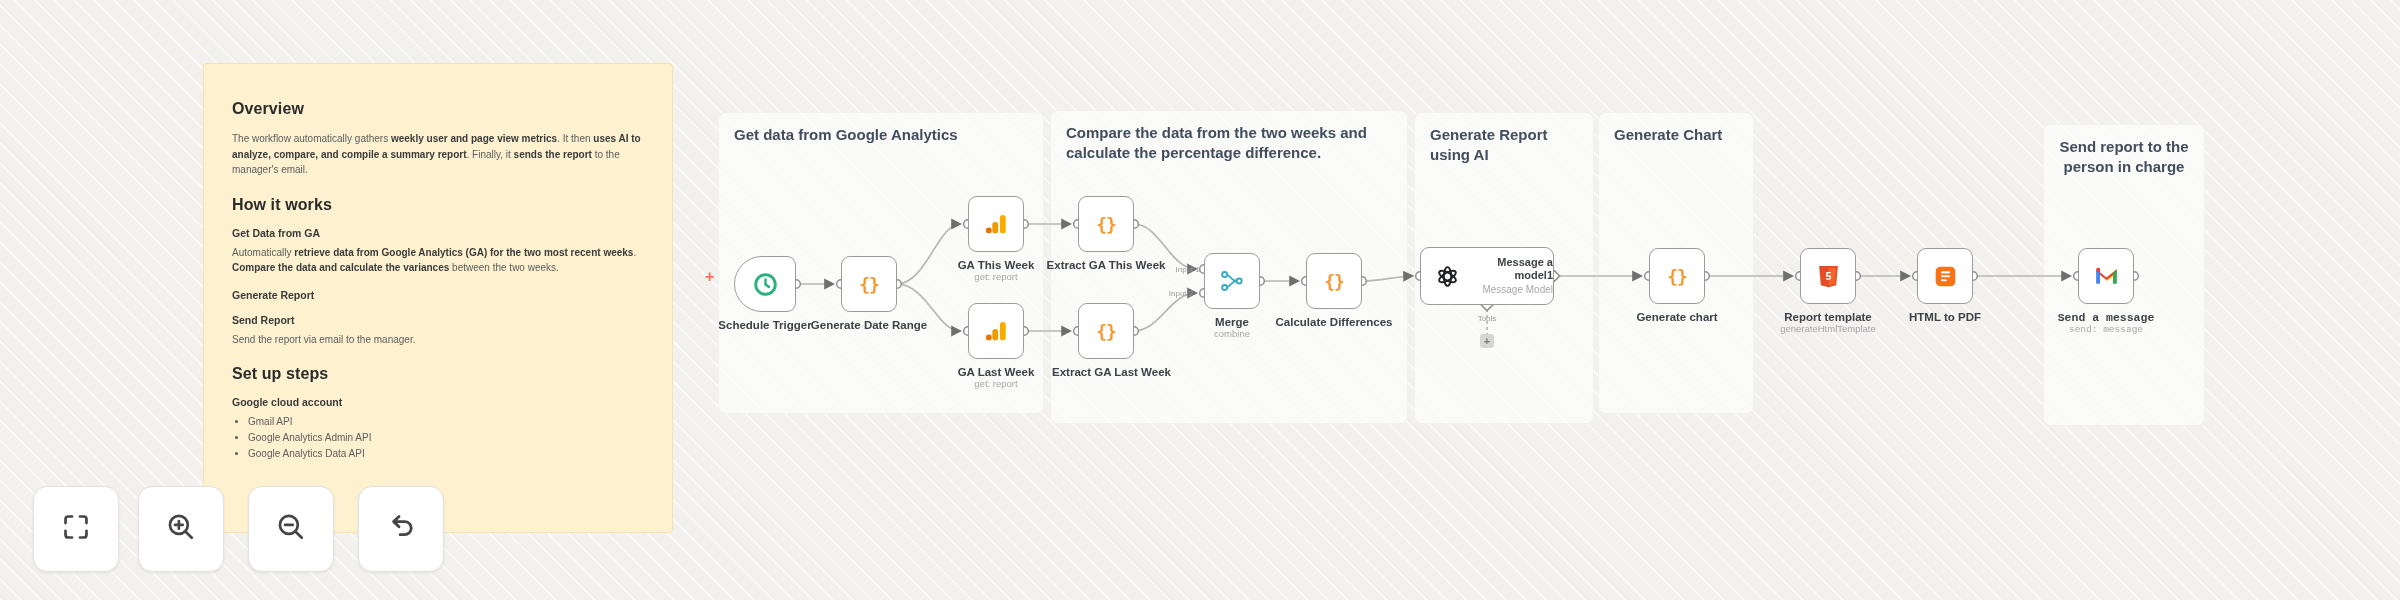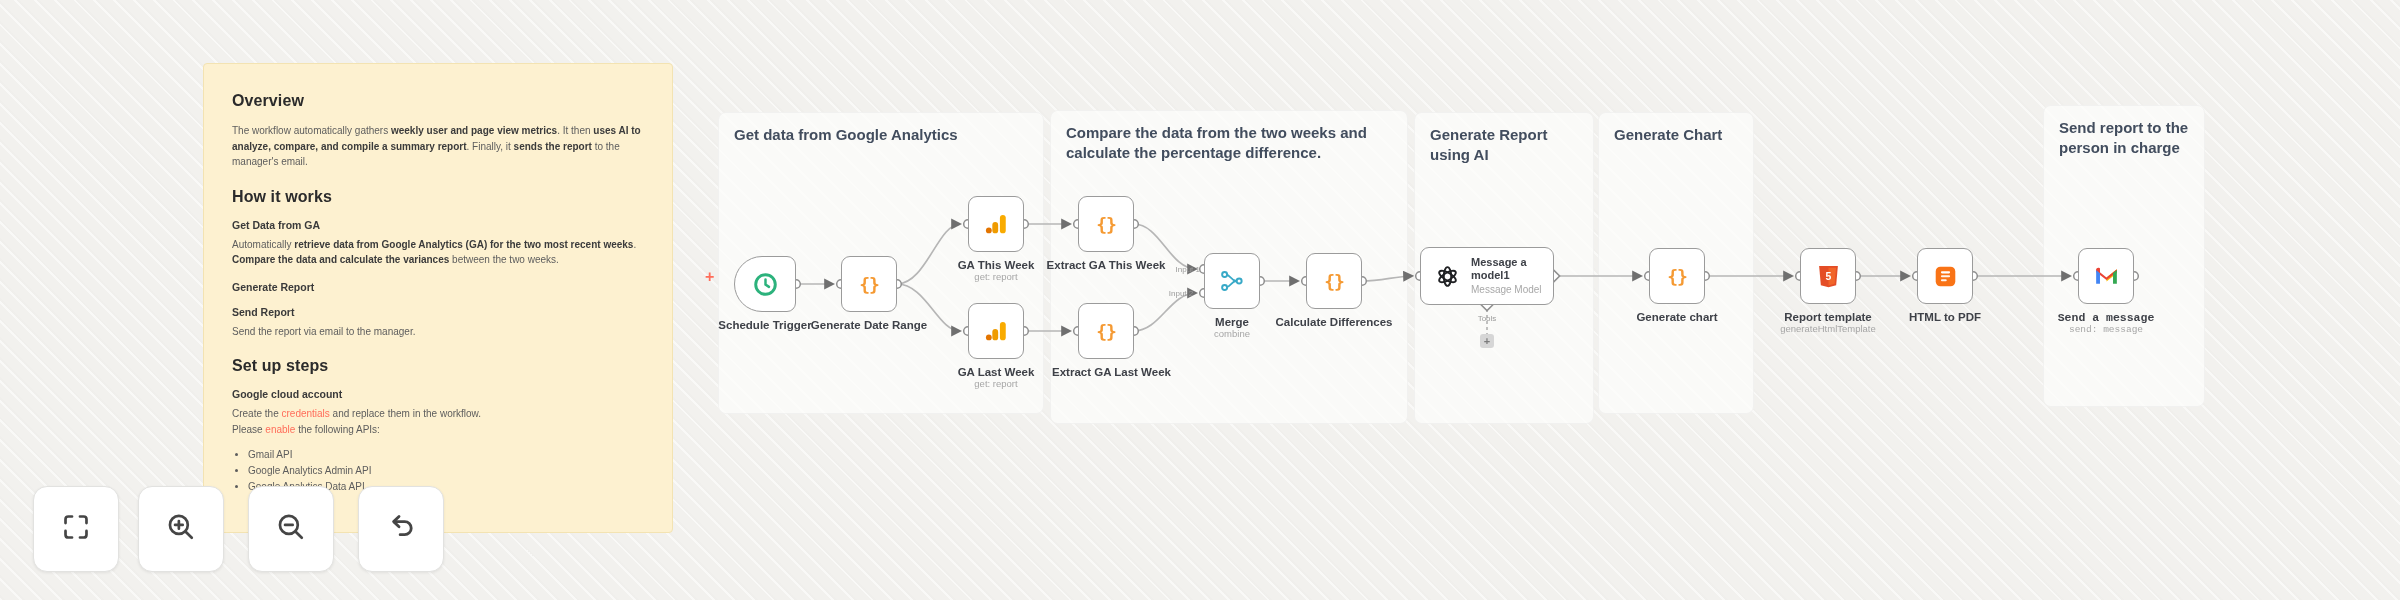--- a/index.html
+++ b/index.html
@@ -9,49 +9,49 @@
     background:repeating-linear-gradient(45deg, rgba(255,255,255,.55) 0 2px, rgba(0,0,0,0.008) 2px 4px, transparent 4px 14px),#f2f1ee;
   }
 
   
   .sticky{
     position:absolute;left:203px;top:63px;width:470px;height:470px;box-sizing:border-box;
     background:#fdf1d0;border:1px solid #f3e3b2;border-radius:4px;
     padding:24px 28px;overflow:hidden;color:#555;
   }
   .sticky h1{font-size:16px;color:#2b2b2b;margin:18px 0 13px;font-weight:700;letter-spacing:.1px;}
-  .sticky h1:first-child{margin-top:4px;}
+  .sticky h1:first-child{margin-top:12px;}
   .sticky h3{font-size:10.5px;color:#3a3a3a;margin:13px 0 6px;font-weight:700;}
   .sticky p{font-size:10px;line-height:1.55;margin:0 0 10px;white-space:pre-line;color:#5d5d5d;}
   .sticky p .b{font-weight:700;color:#3b3b3b;}
   .sticky p .link{color:#ff6d5a;}
   .sticky ul{margin:2px 0 10px;padding-left:16px;}
   .sticky ul li{font-size:10px;line-height:1.6;color:#5d5d5d;}
 
   
   .panel{
     position:absolute;background:rgba(253,253,251,.78);border:1px solid rgba(0,0,0,.035);
     border-radius:8px;box-sizing:border-box;padding:12px 15px;
   }
   .panel .ptitle{font-size:15px;font-weight:700;color:#424d5e;line-height:1.35;}
   .p1{left:718px;top:112px;width:326px;height:302px;}
   .p2{left:1050px;top:110px;width:358px;height:314px;}
   .p3{left:1414px;top:112px;width:180px;height:312px;}
   .p4{left:1598px;top:112px;width:156px;height:302px;}
   .p5{left:1762px;top:112px;width:274px;height:302px;}
-  .p6{left:2043px;top:105px;width:162px;height:302px;}
+  .p6{left:2043px;top:124px;width:162px;height:302px;text-align:center;}
 
   
   .node{
     position:absolute;background:#fff;border:1.6px solid #9b9b9b;border-radius:9px;
     box-sizing:border-box;display:flex;align-items:center;justify-content:center;cursor:pointer;
   }
   .node.trigger{border-radius:28px 9px 9px 28px;}
   .node.wide{justify-content:flex-start;padding-left:13px;}
-  .node .wtxt{margin-left:10px;line-height:1.2;}
+  .node .wtxt{margin-left:10px;line-height:1.2;text-align:right;}
   .node .wtxt .wl{font-size:11px;font-weight:600;color:#3e4148;width:82px;}
   .node .wtxt .ws{font-size:10px;color:#a8a8a8;margin-top:2px;}
   .nlabel{position:absolute;transform:translateX(-50%);text-align:center;font-size:11.5px;font-weight:600;color:#3e4148;white-space:nowrap;}
   .nsub{font-size:9.5px;color:#a6a6a6;font-weight:400;margin-top:0;}
   .code-glyph{font-family:"DejaVu Sans Mono",monospace;font-weight:700;font-size:18px;color:#f59a33;letter-spacing:-1px;}
 
   .tinylabel{position:absolute;font-size:8px;color:#9a9a9a;white-space:nowrap;}
   .plusbox{position:absolute;left:1480px;top:334px;width:14px;height:14px;background:#d6d6d6;border-radius:3px;
     display:flex;align-items:center;justify-content:center;color:#7b7b7b;font-size:11px;font-weight:700;cursor:pointer;}
   .plusbox::before{content:"+";}
@@ -305,22 +305,20 @@
         <p><span>The workflow automatically gathers </span><span class="b">weekly user and page view metrics</span><span>. It then </span><span class="b">uses AI to analyze, compare, and compile a summary report</span><span>. Finally, it </span><span class="b">sends the report</span><span> to the manager's email.</span></p>
         <h1>How it works</h1>
         <h3>Get Data from GA</h3>
         <p><span>Automatically </span><span class="b">retrieve data from Google Analytics (GA) for the two most recent weeks</span><span>.
 </span><span class="b">Compare the data and calculate the variances</span><span> between the two weeks.</span></p>
         <h3>Generate Report</h3>
         <h3>Send Report</h3>
         <p><span>Send the report via email to the manager.</span></p>
         <h1>Set up steps</h1>
         <h3>Google cloud account</h3>
-        <p><span>Create the </span><span class="link">credentials</span><span> and replace them in the workflow.
-Please </span><span class="link">enable</span><span> the following APIs:</span></p>
         <ul>
           <li>Gmail API</li>
           <li>Google Analytics Admin API</li>
           <li>Google Analytics Data API</li>
         </ul>
       </div>
     </div>
 
   <div class="ctrl c1">
     <span>

